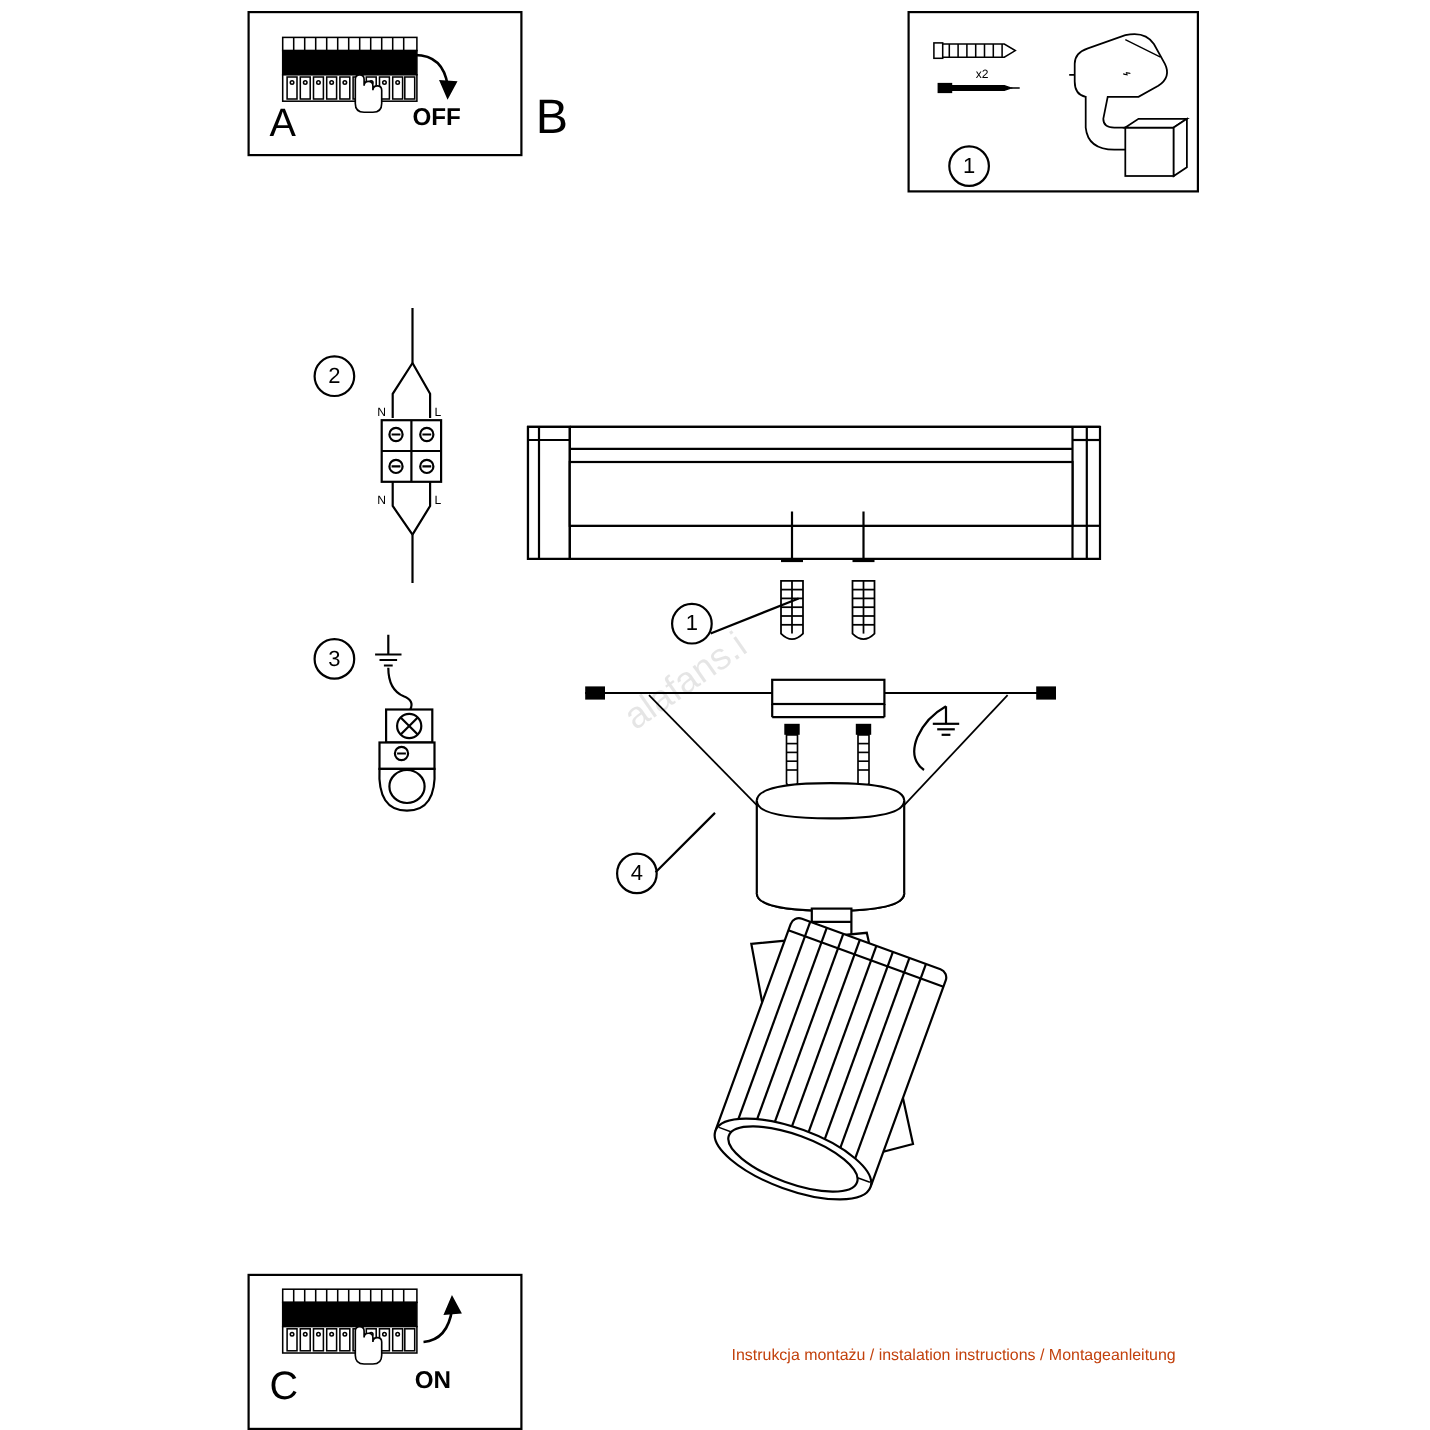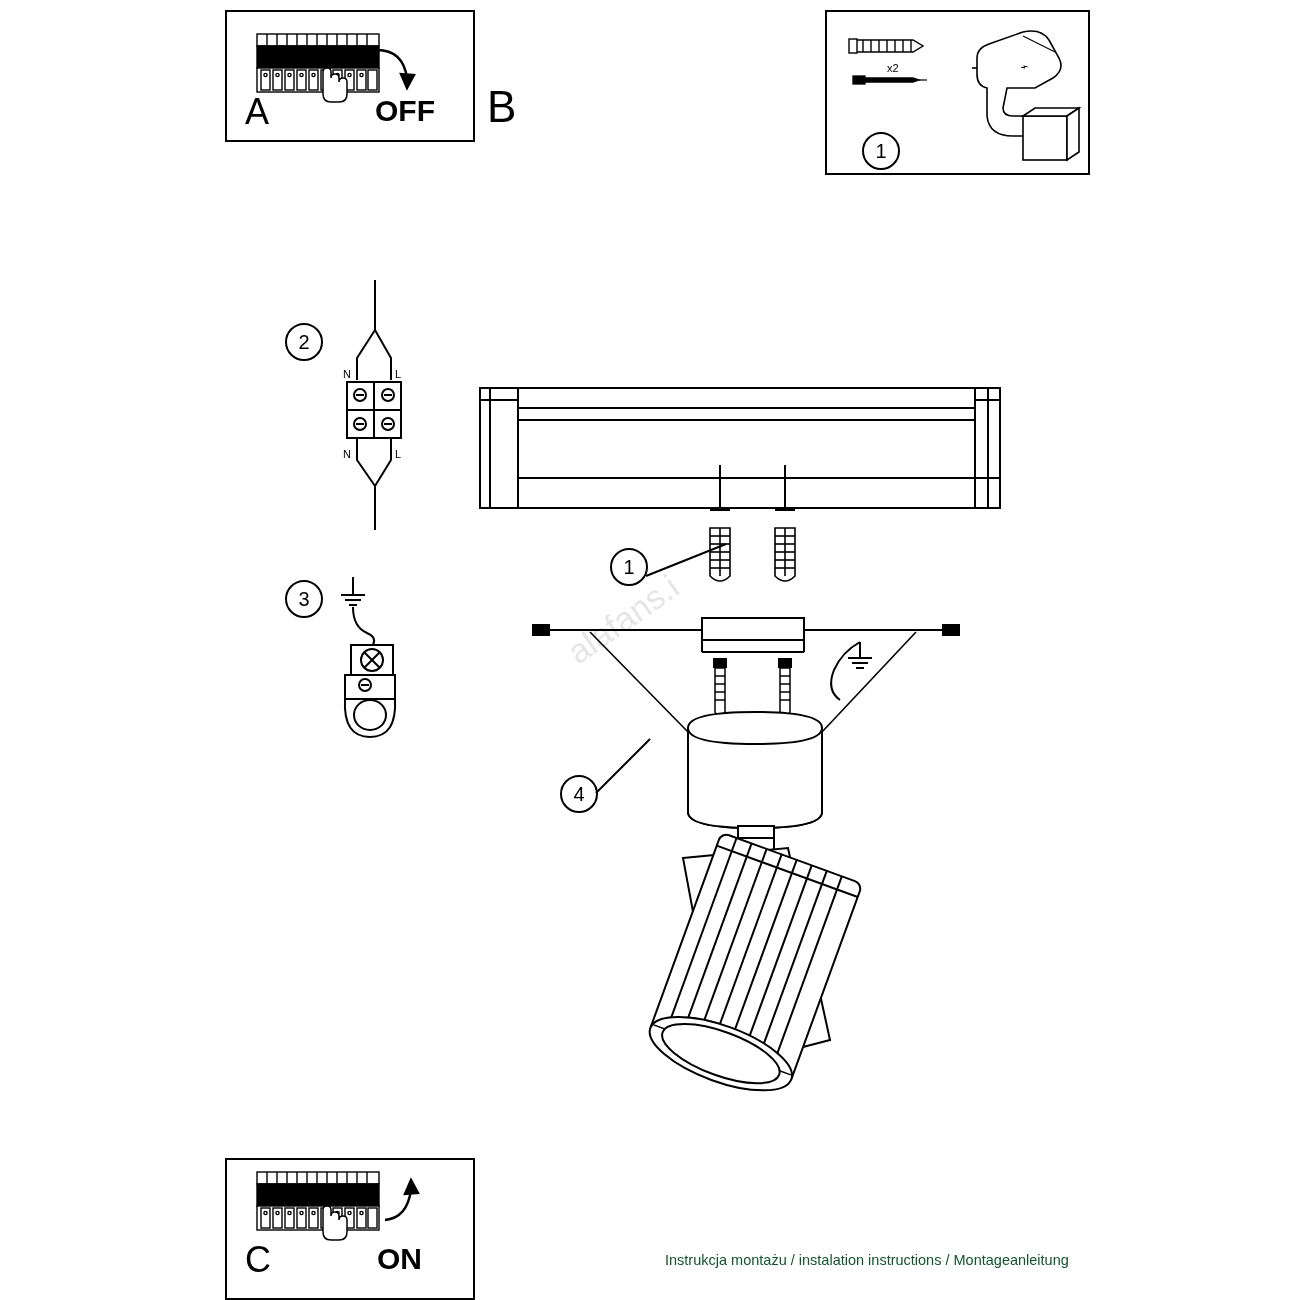--- a/index.html
+++ b/index.html
@@ -24,43 +24,42 @@
     background: #fff;
   }
   .big-letter {
     font-size: 44px;
     font-weight: 400;
     color: #000;
     line-height: 1;
     font-family: "Liberation Sans", sans-serif;
   }
   .onoff-label {
-    font-size: 30px;
+    font-size: 22px;
     font-weight: bold;
     color: #000;
     font-family: "Liberation Sans", sans-serif;
   }
   .step-num {
     width: 34px; height: 34px;
     border: 2px solid #000;
     border-radius: 50%;
     display: flex;
     align-items: center;
     justify-content: center;
     font-size: 20px;
     color: #000;
     background: #fff;
     font-family: "Liberation Sans", sans-serif;
   }
   .footer-text {
     font-size: 14.5px;
-    color: #14532d;
+    color: #c2410c;
     line-height: 1.45;
     font-family: "Liberation Sans", sans-serif;
-    margin-top: 28px;
   }
   .tiny-label {
     font-size: 11px;
     color: #000;
     font-family: "Liberation Sans", sans-serif;
   }
   .watermark {
     position: absolute;
     color: rgba(0,0,0,0.10);
     font-size: 34px;

